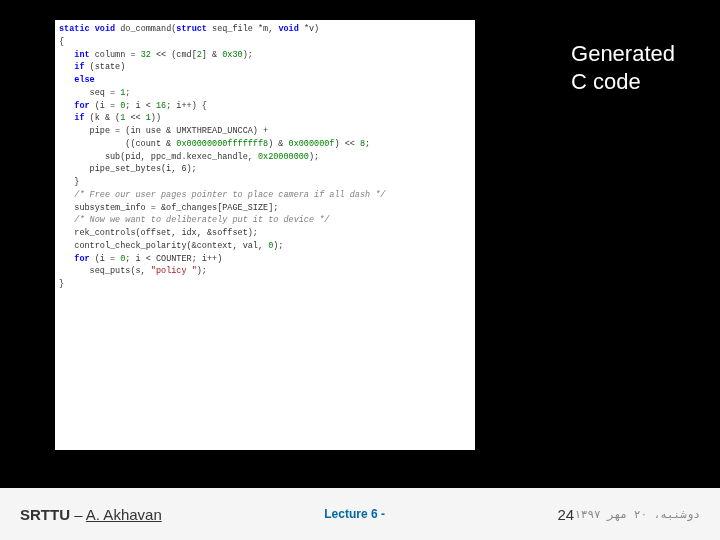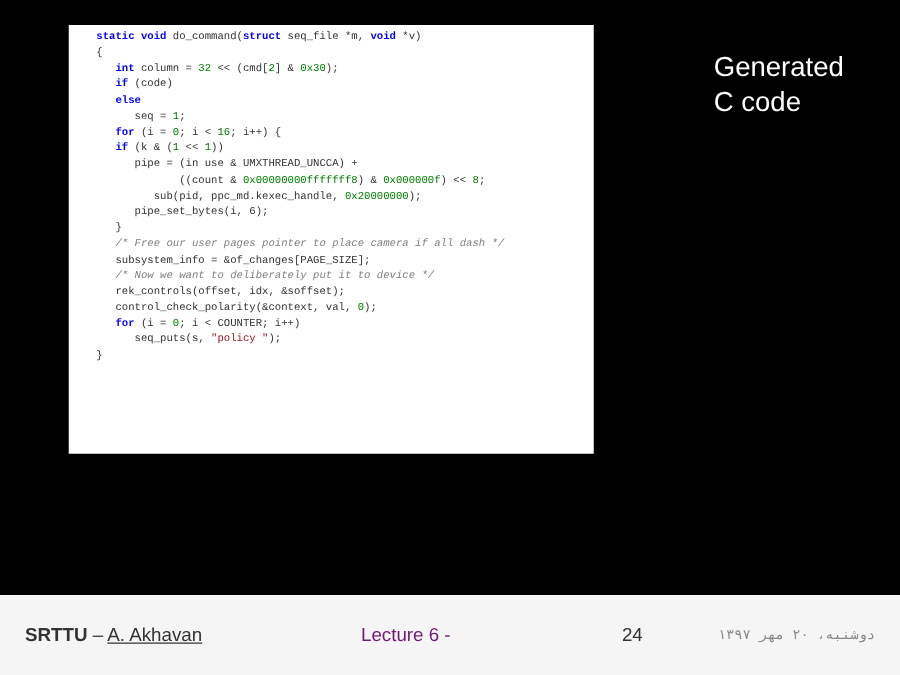--- a/index.html
+++ b/index.html
@@ -13,23 +13,23 @@
       background: #000;
       font-family: Arial, sans-serif;
       position: relative;
       overflow: hidden;
     }
     .code-block {
       position: absolute;
       top: 20px;
       left: 55px;
       width: 420px;
-      height: 343px;
+      height: 430px;
       background: #fff;
-      padding: 3px 22px;
+      padding: 3px 4px;
       font-family: 'Courier New', monospace;
       font-size: 8.5px;
       line-height: 1.5;
       color: #333;
     }
     .code-line {
       white-space: pre;
     }
     .kw-blue { color: #0000ff; font-weight: bold; }
     .kw-green { color: #008000; }
@@ -42,67 +42,67 @@
       color: #fff;
       font-size: 22px;
       line-height: 1.25;
       font-weight: 400;
     }
     .footer {
       position: absolute;
       bottom: 0;
       left: 0;
       width: 100%;
-      height: 64px;
+      height: 52px;
       background: #f5f5f5;
       display: flex;
       align-items: center;
       padding: 0 20px;
     }
     .footer-left {
       flex: 0 0 auto;
       color: #333;
       font-size: 15px;
     }
     .footer-left .uni {
       font-weight: bold;
     }
     .footer-left .author {
       text-decoration: underline;
       color: #333;
     }
     .footer-center {
       flex: 1;
       text-align: center;
-      color: #701a75;
-      font-size: 15px;
+      color: #0369a1;
+      font-size: 12px;
+      font-weight: bold;
     }
     .footer-pagenum {
       flex: 0 0 auto;
       color: #333;
       font-size: 15px;
-      margin-right: 60px;
       margin-left: 10px;
     }
     .footer-right {
       flex: 0 0 auto;
       color: #888;
       font-size: 11px;
       direction: rtl;
       font-family: Liberation Mono, monospace;
     }
   </style>
 </head>
 <body>
 
 <div class="code-block">
   <div class="code-line"><span class="kw-blue">static</span> <span class="kw-blue">void</span><span> do_command(</span><span class="kw-blue">struct</span><span> seq_file *m, </span><span class="kw-blue">void</span><span> *v)</span></div>
   <div class="code-line">{</div>
   <div class="code-line"><span class="kw-blue">   int</span><span> column = </span><span class="kw-green">32</span><span> &lt;&lt; (cmd[</span><span class="kw-green">2</span><span>] &amp; </span><span class="kw-green">0x30</span><span>);</span></div>
-  <div class="code-line"><span class="kw-blue">   if</span><span> (code)</span></div>
+  <div class="code-line"><span class="kw-blue">   if</span><span> (state)</span></div>
   <div class="code-line"><span class="kw-blue">   else</span></div>
   <div class="code-line"><span>      seq = </span><span class="kw-green">1</span><span>;</span></div>
   <div class="code-line"><span class="kw-blue">   for</span><span> (i = </span><span class="kw-green">0</span><span>; i &lt; </span><span class="kw-green">16</span><span>; i++) {</span></div>
   <div class="code-line"><span class="kw-blue">   if</span><span> (k &amp; (</span><span class="kw-green">1</span><span> &lt;&lt; </span><span class="kw-green">1</span><span>))</span></div>
   <div class="code-line"><span>      pipe = (in use &amp; UMXTHREAD_UNCCA) +</span></div>
   <div class="code-line"><span>             ((count &amp; </span><span class="kw-green">0x00000000fffffff8</span><span>) &amp; </span><span class="kw-green">0x000000f</span><span>) &lt;&lt; </span><span class="kw-green">8</span><span>;</span></div>
   <div class="code-line"><span>         sub(pid, ppc_md.kexec_handle, </span><span class="kw-green">0x20000000</span><span>);</span></div>
   <div class="code-line">      pipe_set_bytes(i, 6);</div>
   <div class="code-line">   }</div>
   <div class="code-line comment">   /* Free our user pages pointer to place camera if all dash */</div>

